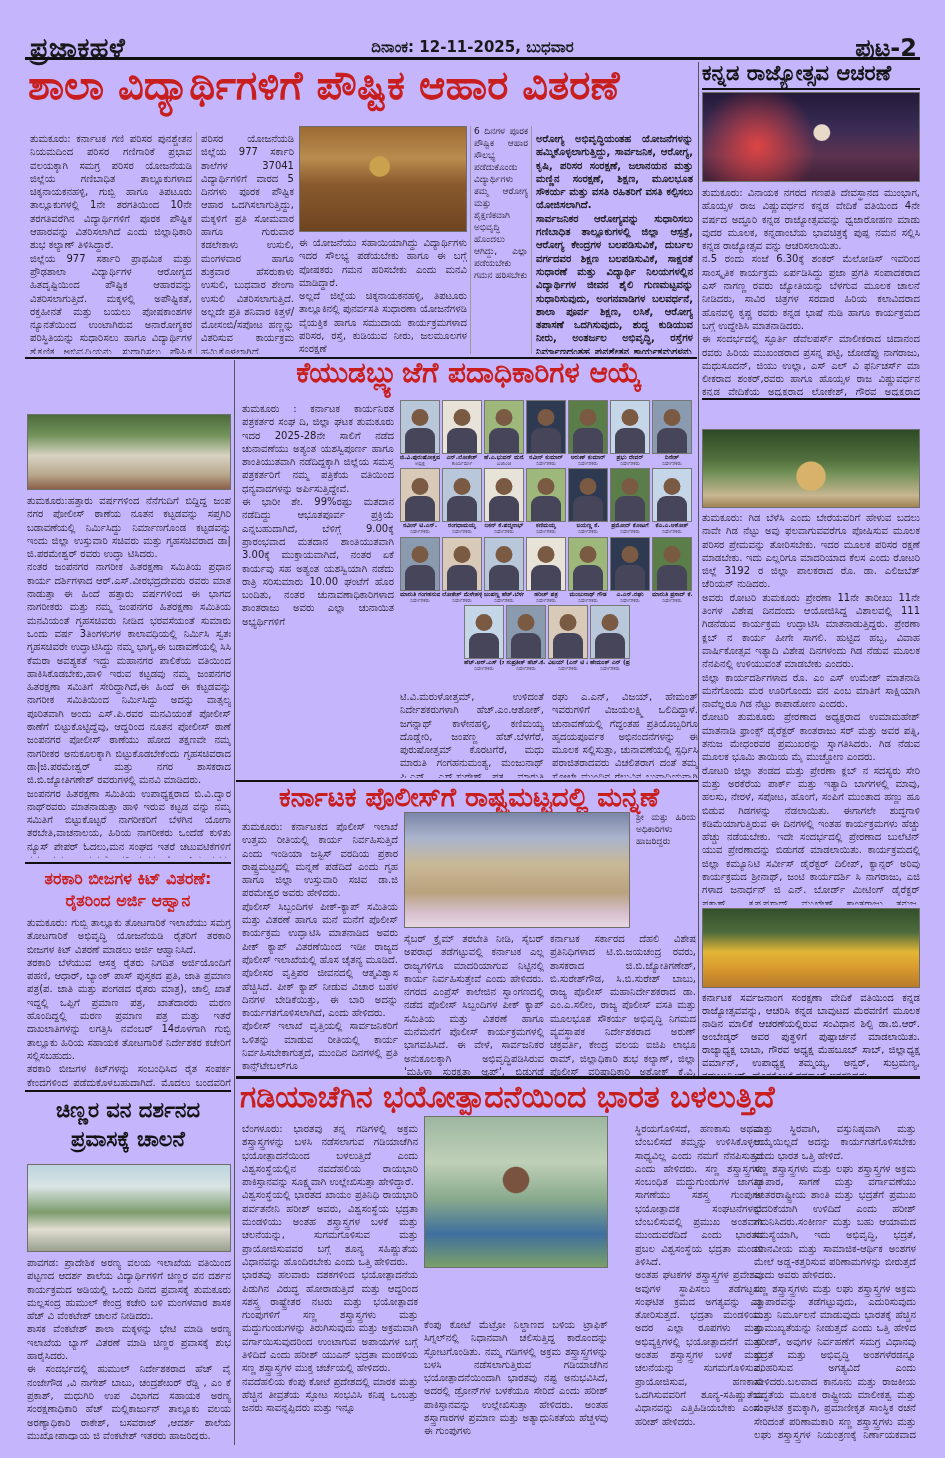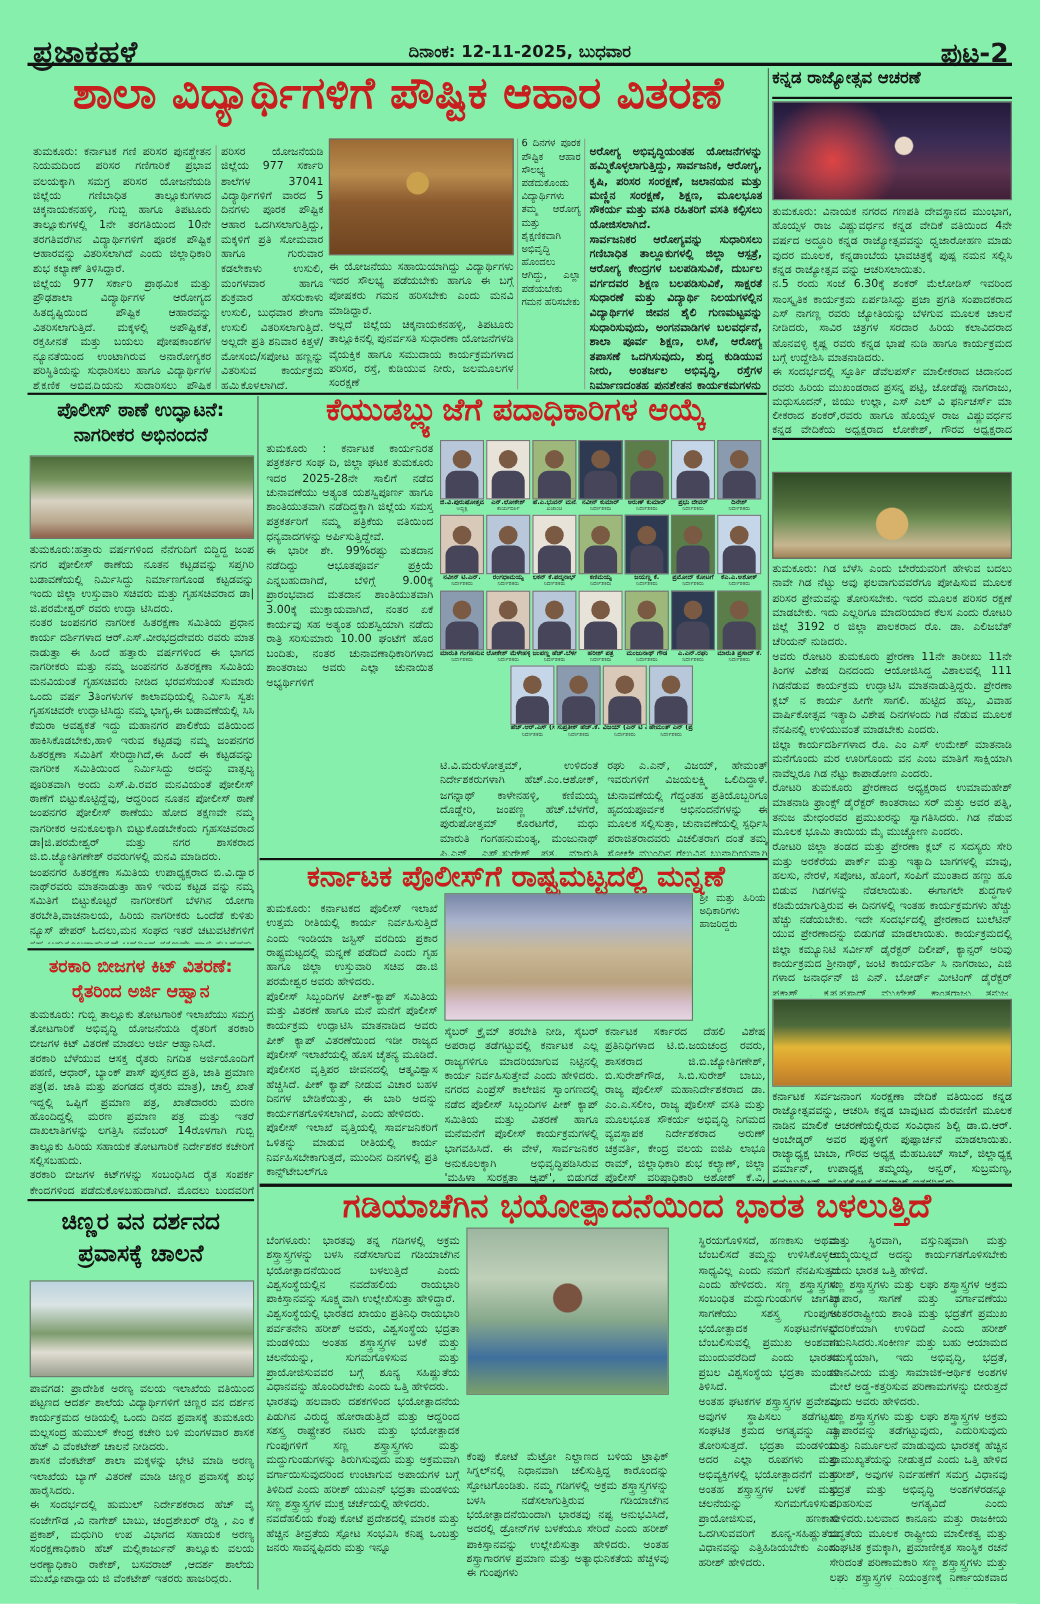--- a/index.html
+++ b/index.html
@@ -1,21 +1,21 @@
 <!DOCTYPE html>
 <html><head>
 <meta charset="utf-8">
 <style>
   html,body{margin:0;padding:0;background:#e8e8e4;}
-  #page{position:relative;width:945px;height:1458px;background:#86efac;margin:0 auto;
+  #page{position:relative;width:945px;height:1458px;background:#c4b5fd;margin:0 auto;
         font-family:"DejaVu Sans","Liberation Sans",sans-serif;color:#191919;overflow:hidden;}
   .abs{position:absolute;}
   .body-text{font-size:10px;line-height:1.33;text-align:justify;white-space:pre-line;overflow:hidden;color:#1c1c1c;}
   .body-text.small{font-size:9px;}
-  .hl-red{color:#c81e1e;font-weight:bold;line-height:1.05;text-align:center;}
+  .hl-red{color:#c81e1e;font-weight:bold;line-height:1.05;}
   .hl-black{color:#141414;font-weight:bold;line-height:1.1;}
   .center{text-align:center;}
   .rule-h{background:#111;}
   .rule-v{background:#9a9a96;width:1px;}
   .ph{border:1px solid #6f6f6b;box-sizing:border-box;}
   .ph-office{background:
       radial-gradient(circle at 48% 38%, #caa24e 0 9%, transparent 10%),
       linear-gradient(180deg,#9c6b35 0%,#b98c4e 30%,#8a5a2e 55%,#6e4420 100%);
       background-color:#8a5a2e;}
   .ph-night{background:
@@ -75,42 +75,38 @@
   <div class="abs body-text" style="left:299px;top:236px;width:168px;height:118px;">ಈ ಯೋಜನೆಯು ಸಹಾಯಿಯಾಗಿದ್ದು ವಿದ್ಯಾರ್ಥಿಗಳು ಇದರ ಸೌಲಭ್ಯ ಪಡೆಯಬೇಕು ಹಾಗೂ ಈ ಬಗ್ಗೆ ಪೋಷಕರು ಗಮನ ಹರಿಸಬೇಕು ಎಂದು ಮನವಿ ಮಾಡಿದ್ದಾರೆ.
 ಅಲ್ಲದೆ ಜಿಲ್ಲೆಯ ಚಿಕ್ಕನಾಯಕನಹಳ್ಳಿ, ತಿಪಟೂರು ತಾಲ್ಲೂಕಿನಲ್ಲಿ ಪುನರ್ವಸತಿ ಸುಧಾರಣಾ ಯೋಜನೆಗಳಡಿ ವೈಯಕ್ತಿಕ ಹಾಗೂ ಸಮುದಾಯ ಕಾರ್ಯಕ್ರಮಗಳಾದ ಪರಿಸರ, ರಸ್ತೆ, ಕುಡಿಯುವ ನೀರು, ಜಲಮೂಲಗಳ ಸಂರಕ್ಷಣೆ</div>
   <div class="abs rule-v" style="left:470px;top:126px;height:228px;"></div>
   <div class="abs body-text small" style="left:474px;top:126px;width:54px;height:228px;">6 ದಿನಗಳ ಪೂರಕ ಪೌಷ್ಟಿಕ ಆಹಾರ ಸೌಲಭ್ಯ ಪಡೆದುಕೊಂಡು ವಿದ್ಯಾರ್ಥಿಗಳು ತಮ್ಮ ಆರೋಗ್ಯ ಮತ್ತು ಶೈಕ್ಷಣಿಕವಾಗಿ ಅಭಿವೃದ್ಧಿ ಹೊಂದಲು ಆಗಿದ್ದು, ಎಲ್ಲಾ ಪಡೆಯಬೇಕು ಗಮನ ಹರಿಸಬೇಕು</div>
   <div class="abs rule-v" style="left:531px;top:126px;height:228px;"></div>
   <div class="abs body-text" style="left:536px;top:132px;width:157px;height:222px;font-weight:bold;">ಅರೋಗ್ಯ ಅಭಿವೃದ್ಧಿಯಂತಹ ಯೋಜನೆಗಳನ್ನು ಹಮ್ಮಿಕೊಳ್ಳಲಾಗುತ್ತಿದ್ದು, ಸಾರ್ವಜನಿಕ, ಆರೋಗ್ಯ, ಕೃಷಿ, ಪರಿಸರ ಸಂರಕ್ಷಣೆ, ಜಲಾನಯನ ಮತ್ತು ಮಣ್ಣಿನ ಸಂರಕ್ಷಣೆ, ಶಿಕ್ಷಣ, ಮೂಲಭೂತ ಸೌಕರ್ಯ ಮತ್ತು ವಸತಿ ರಹಿತರಿಗೆ ವಸತಿ ಕಲ್ಪಿಸಲು ಯೋಜಿಸಲಾಗಿದೆ.
 ಸಾರ್ವಜನಿಕರ ಆರೋಗ್ಯವನ್ನು ಸುಧಾರಿಸಲು ಗಣಿಬಾಧಿತ ತಾಲ್ಲೂಕುಗಳಲ್ಲಿ ಜಿಲ್ಲಾ ಆಸ್ಪತ್ರೆ, ಆರೋಗ್ಯ ಕೇಂದ್ರಗಳ ಬಲಪಡಿಸುವಿಕೆ, ದುರ್ಬಲ ವರ್ಗದವರ ಶಿಕ್ಷಣ ಬಲಪಡಿಸುವಿಕೆ, ಸಾಕ್ಷರತೆ ಸುಧಾರಣೆ ಮತ್ತು ವಿದ್ಯಾರ್ಥಿ ನಿಲಯಗಳಲ್ಲಿನ ವಿದ್ಯಾರ್ಥಿಗಳ ಜೀವನ ಶೈಲಿ ಗುಣಮಟ್ಟವನ್ನು ಸುಧಾರಿಸುವುದು, ಅಂಗನವಾಡಿಗಳ ಬಲವರ್ಧನೆ, ಶಾಲಾ ಪೂರ್ವ ಶಿಕ್ಷಣ, ಲಸಿಕೆ, ಆರೋಗ್ಯ ತಪಾಸಣೆ ಒದಗಿಸುವುದು, ಶುದ್ಧ ಕುಡಿಯುವ ನೀರು, ಅಂತರ್ಜಲ ಅಭಿವೃದ್ಧಿ, ರಸ್ತೆಗಳ ನಿರ್ಮಾಣದಂತಹ ಪುನಶ್ಚೇತನ ಕಾರ್ಯಕ್ರಮಗಳನ್ನು ಅನುಷ್ಠಾನಗೊಳಿಸಲಾಗುತ್ತಿದೆ ಎಂದು ತಿಳಿಸಿದ್ದಾರೆ.</div>
   <div class="abs rule-h" style="left:25px;top:357px;width:672px;height:2px;"></div>
 
   <div class="abs rule-v" style="left:698px;top:62px;height:1014px;background:#555;"></div>
-  <div class="abs hl-black" style="left:702px;top:62px;width:218px;font-size:15px;">ಕನ್ನಡ ರಾಜ್ಯೋತ್ಸವ ಆಚರಣೆ</div>
+  <div class="abs hl-black" style="left:702px;top:62px;width:218px;font-size:21px;">ಕನ್ನಡ ರಾಜ್ಯೋತ್ಸವ ಆಚರಣೆ</div>
   <div class="abs rule-h" style="left:702px;top:88px;width:218px;height:2px;"></div>
   <div class="abs ph ph-night" style="left:702px;top:92px;width:218px;height:90px;"></div>
   <div class="abs body-text" style="left:702px;top:186px;width:218px;height:210px;">ತುಮಕೂರು: ವಿನಾಯಕ ನಗರದ ಗಣಪತಿ ದೇವಸ್ಥಾನದ ಮುಂಭಾಗ, ಹೊಯ್ಸಳ ರಾಜ ವಿಷ್ಣುವರ್ಧನ ಕನ್ನಡ ವೇದಿಕೆ ವತಿಯಿಂದ 4ನೇ ವರ್ಷದ ಅದ್ಧೂರಿ ಕನ್ನಡ ರಾಜ್ಯೋತ್ಸವವನ್ನು ಧ್ವಜಾರೋಹಣ ಮಾಡು ವುದರ ಮೂಲಕ, ಕನ್ನಡಾಂಬೆಯ ಭಾವಚಿತ್ರಕ್ಕೆ ಪುಷ್ಪ ನಮನ ಸಲ್ಲಿಸಿ ಕನ್ನಡ ರಾಜ್ಯೋತ್ಸವ ವನ್ನು ಆಚರಿಸಲಾಯಿತು.
 ನ.5 ರಂದು ಸಂಜೆ 6.30ಕ್ಕೆ ಶಂಕರ್ ಮೆಲೋಡಿಸ್ ಇವರಿಂದ ಸಾಂಸ್ಕೃತಿಕ ಕಾರ್ಯಕ್ರಮ ಏರ್ಪಡಿಸಿದ್ದು ಪ್ರಜಾ ಪ್ರಗತಿ ಸಂಪಾದಕರಾದ ಎಸ್ ನಾಗಣ್ಣ ರವರು ಜ್ಯೋತಿಯನ್ನು ಬೆಳಗುವ ಮೂಲಕ ಚಾಲನೆ ನೀಡಿದರು, ಸಾವಿರ ಚಿತ್ರಗಳ ಸರದಾರ ಹಿರಿಯ ಕಲಾವಿದರಾದ ಹೊನವಳ್ಳಿ ಕೃಷ್ಣ ರವರು ಕನ್ನಡ ಭಾಷೆ ನುಡಿ ಹಾಗೂ ಕಾರ್ಯಕ್ರಮದ ಬಗ್ಗೆ ಉದ್ದೇಶಿಸಿ ಮಾತನಾಡಿದರು.
 ಈ ಸಂದರ್ಭದಲ್ಲಿ ಸ್ಫೂರ್ತಿ ಡೆವೆಲಪರ್ಸ್ ಮಾಲೀಕರಾದ ಚಿದಾನಂದ ರವರು ಹಿರಿಯ ಮುಖಂಡರಾದ ಪ್ರಸನ್ನ ಪಟ್ಟಿ, ಜೋಡೆಪ್ಪು ನಾಗರಾಜು, ಮಧುಸೂದನ್, ಜಿಯು ಉಲ್ಲಾ, ಎಸ್ ಎಲ್ ವಿ ಫರ್ನಿಚರ್ಸ್ ಮಾ ಲೀಕರಾದ ಶಂಕರ್,ರವರು ಹಾಗೂ ಹೊಯ್ಸಳ ರಾಜ ವಿಷ್ಣುವರ್ಧನ ಕನ್ನಡ ವೇದಿಕೆಯ ಅಧ್ಯಕ್ಷರಾದ ಲೋಕೇಶ್, ಗೌರವ ಅಧ್ಯಕ್ಷರಾದ ವೈಟೇಜ್ ರಾಜ್,ಕಿರಣ್ ರಾವ್, ಪದಾಧಿಕಾರಿಗಳಾದ ಕುಮಾರ್, ಶಿವರಾಜು, ಪ್ರ ಶಾಂತ್, ಕೀರ್ತಿ, ಮನು, ಇನ್ನು ಮುಂತಾದವರು ಉಪಸ್ಥಿತರಿದ್ದರು.</div>
 
   <div class="abs rule-h" style="left:702px;top:398px;width:218px;height:2px;"></div>
   <div class="abs ph ph-planting" style="left:702px;top:429px;width:218px;height:79px;"></div>
   <div class="abs body-text" style="left:702px;top:511px;width:218px;height:394px;">ತುಮಕೂರು: ಗಿಡ ಬೆಳೆಸಿ ಎಂದು ಬೇರೆಯವರಿಗೆ ಹೇಳುವ ಬದಲು ನಾವೇ ಗಿಡ ನೆಟ್ಟು ಅವು ಫಲವಾಗುವವರೆಗೂ ಪೋಷಿಸುವ ಮೂಲಕ ಪರಿಸರ ಪ್ರೇಮವನ್ನು ತೋರಿಸಬೇಕು. ಇದರ ಮೂಲಕ ಪರಿಸರ ರಕ್ಷಣೆ ಮಾಡಬೇಕು. ಇದು ಎಲ್ಲರಿಗೂ ಮಾದರಿಯಾದ ಕೆಲಸ ಎಂದು ರೋಟರಿ ಜಿಲ್ಲೆ 3192 ರ ಜಿಲ್ಲಾ ಪಾಲಕರಾದ ರೊ. ಡಾ. ಎಲಿಜಬೆತ್ ಚೆರಿಯನ್ ನುಡಿದರು.
 ಅವರು ರೋಟರಿ ತುಮಕೂರು ಪ್ರೇರಣಾ 11ನೇ ತಾರೀಖು 11ನೇ ತಿಂಗಳ ವಿಶೇಷ ದಿನದಂದು ಆಯೋಜಿಸಿದ್ದ ವಿಶಾಲವಲ್ಲಿ 111 ಗಿಡನೆಡುವ ಕಾರ್ಯಕ್ರಮ ಉದ್ಘಾಟಿಸಿ ಮಾತನಾಡುತ್ತಿದ್ದರು. ಪ್ರೇರಣಾ ಕ್ಲಬ್ ನ ಕಾರ್ಯ ಹೀಗೇ ಸಾಗಲಿ. ಹುಟ್ಟಿದ ಹಬ್ಬ, ವಿವಾಹ ವಾರ್ಷಿಕೋತ್ಸವ ಇತ್ಯಾದಿ ವಿಶೇಷ ದಿನಗಳಂದು ಗಿಡ ನೆಡುವ ಮೂಲಕ ನೆನಪಿನಲ್ಲಿ ಉಳಿಯುವಂತೆ ಮಾಡಬೇಕು ಎಂದರು.
 ಜಿಲ್ಲಾ ಕಾರ್ಯದರ್ಶಿಗಳಾದ ರೊ. ಎಂ ಎಸ್ ಉಮೇಶ್ ಮಾತನಾಡಿ ಮನೆಗೊಂದು ಮರ ಊರಿಗೊಂದು ವನ ಎಂಬ ಮಾತಿಗೆ ಸಾಕ್ಷಿಯಾಗಿ ನಾವೆಲ್ಲರೂ ಗಿಡ ನೆಟ್ಟು ಕಾಪಾಡೋಣ ಎಂದರು.
 ರೋಟರಿ ತುಮಕೂರು ಪ್ರೇರಣಾದ ಅಧ್ಯಕ್ಷರಾದ ಉಮಾಮಹೇಶ್ ಮಾತನಾಡಿ ಫ್ರಾಂಕ್ಸ್ ಡೈರೆಕ್ಟರ್ ಕಾಂತರಾಜು ಸರ್ ಮತ್ತು ಅವರ ಪತ್ನಿ, ತನುಜ ಮೇಧಂರವರ ಪ್ರಮುಖರನ್ನು ಸ್ವಾಗತಿಸಿದರು. ಗಿಡ ನೆಡುವ ಮೂಲಕ ಭೂಮಿ ತಾಯಿಯ ಮೈ ಮುಚ್ಚೋಣ ಎಂದರು.
 ರೋಟರಿ ಜಿಲ್ಲಾ ತಂಡದ ಮತ್ತು ಪ್ರೇರಣಾ ಕ್ಲಬ್ ನ ಸದಸ್ಯರು ಸೇರಿ ಮತ್ತು ಅರಕೆರೆಯ ಪಾರ್ಕ್ ಮತ್ತು ಇತ್ಯಾದಿ ಬಾಗಗಳಲ್ಲಿ ಮಾವು, ಹಲಸು, ನೇರಳೆ, ಸಪೋಟ, ಹೊಂಗೆ, ಸಂಪಿಗೆ ಮುಂತಾದ ಹಣ್ಣು ಹೂ ಬಿಡುವ ಗಿಡಗಳನ್ನು ನೆಡಲಾಯಿತು. ಈಗಾಗಲೇ ಶುದ್ಧಗಾಳಿ ಕಡಿಮೆಯಾಗುತ್ತಿರುವ ಈ ದಿನಗಳಲ್ಲಿ ಇಂತಹ ಕಾರ್ಯಕ್ರಮಗಳು ಹೆಚ್ಚು ಹೆಚ್ಚು ನಡೆಯಬೇಕು. ಇದೇ ಸಂದರ್ಭದಲ್ಲಿ ಪ್ರೇರಣಾದ ಬುಲೆಟಿನ್ ಯುವ ಪ್ರೇರಣಾದನ್ನು ಬಿಡುಗಡೆ ಮಾಡಲಾಯಿತು. ಕಾರ್ಯಕ್ರಮದಲ್ಲಿ ಜಿಲ್ಲಾ ಕಮ್ಯೂನಿಟಿ ಸರ್ವೀಸ್ ಡೈರೆಕ್ಟರ್ ದಿಲೀಪ್, ಕ್ಯಾನ್ಸರ್ ಅರಿವು ಕಾರ್ಯಕ್ರಮದ ಶ್ರೀನಾಥ್, ಜಂಟಿ ಕಾರ್ಯದರ್ಶಿ ಸಿ ನಾಗರಾಜು, ಎಜಿ ಗಳಾದ ಜನಾರ್ಧನ್ ಜಿ ಎನ್. ಬೋರ್ಡ್ ಮೀಟಿಂಗ್ ಡೈರೆಕ್ಟರ್ ಪ್ರಕಾಶ್ , ಕೃಷ್ಣಪ್ರಸಾದ್, ಮುಖೇಶ್, ಕಾಂತರಾಜು, ತನುಜ, ಶ್ರೀನಿವಾಸ್ ಟಿ ಆರ್ ಸೆಂ�థిల్ ಕುಮಾರ್, ಯಶೋಧಮ್ಮ, ರఘು, ಮಧುಸೂದನ್, ಚಂದ್ರಕಲಾ, ಕಾರ್ಯದರ್ಶಿ ವಿಜಯಕುಮಾರಿ ಹಾಜರಾಗಿದ್ದರು.</div>
   <div class="abs ph ph-yellowcrowd" style="left:702px;top:908px;width:218px;height:80px;"></div>
   <div class="abs caption" style="left:702px;top:991px;width:218px;height:84px;">ಕರ್ನಾಟಕ ಸರ್ವಜನಾಂಗ ಸಂರಕ್ಷಣಾ ವೇದಿಕೆ ವತಿಯಿಂದ ಕನ್ನಡ ರಾಜ್ಯೋತ್ಸವವನ್ನು, ಆಚರಿಸಿ ಕನ್ನಡ ಬಾವುಟದ ಮೆರವಣಿಗೆ ಮೂಲಕ ನಾಡಿನ ಮಾಲಿಕೆ ಆಚರಣೆಯಲ್ಲಿರುವ ಸಂವಿಧಾನ ಶಿಲ್ಪಿ ಡಾ.ಬಿ.ಆರ್. ಅಂಬೇಡ್ಕರ್ ಅವರ ಪುತ್ಥಳಿಗೆ ಪುಷ್ಪಾರ್ಚನೆ ಮಾಡಲಾಯಿತು. ರಾಜ್ಯಾಧ್ಯಕ್ಷ ಬಾಬಾ, ಗೌರವ ಅಧ್ಯಕ್ಷ ಮೆಹಬೂಬ್ ಸಾಬ್, ಜಿಲ್ಲಾಧ್ಯಕ್ಷ ವರ್ಮಾನ್, ಉಪಾಧ್ಯಕ್ಷ ತಮ್ಮಯ್ಯ, ಅನ್ವರ್, ಸುಬ್ರಮಣ್ಯ, ಶಮಬುದ್ದೀನ್, ಹೊಸಕೋಟೆ ನವರಾಜ್ ಇತರರಿದ್ದರು.</div>
 
   <div class="abs rule-v" style="left:234px;top:360px;height:1085px;background:#555;"></div>
-  <div class="abs hl-black center" style="left:25px;top:362px;width:206px;font-size:17px;line-height:1.35;">
-    <span>ಪೊಲೀಸ್ ಠಾಣೆ ಉದ್ಘಾಟನೆ:</span><br>
-    <span>ನಾಗರೀಕರ ಅಭಿನಂದನೆ</span>
-  </div>
   <div class="abs ph ph-policegrp" style="left:27px;top:414px;width:204px;height:76px;"></div>
   <div class="abs body-text" style="left:27px;top:494px;width:204px;height:364px;">ತುಮಕೂರು:ಹತ್ತಾರು ವರ್ಷಗಳಿಂದ ನೆನೆಗುದಿಗೆ ಬಿದ್ದಿದ್ದ ಜಂಪ ನಗರ ಪೋಲೀಸ್ ಠಾಣೆಯ ನೂತನ ಕಟ್ಟಡವನ್ನು ಸಪ್ತಗಿರಿ ಬಡಾವಣೆಯಲ್ಲಿ ನಿರ್ಮಿಸಿದ್ದು ನಿರ್ಮಾಣಗೊಂಡ ಕಟ್ಟಡವನ್ನು ಇಂದು ಜಿಲ್ಲಾ ಉಸ್ತುವಾರಿ ಸಚಿವರು ಮತ್ತು ಗೃಹಸಚಿವರಾದ ಡಾ|ಜಿ.ಪರಮೇಶ್ವರ್ ರವರು ಉದ್ಘಾ ಟಿಸಿದರು.
 ನಂತರ ಜಂಪನಗರ ನಾಗರೀಕ ಹಿತರಕ್ಷಣಾ ಸಮಿತಿಯ ಪ್ರಧಾನ ಕಾರ್ಯ ದರ್ಶಿಗಳಾದ ಆರ್.ಎಸ್.ವೀರಭದ್ರದೇವರು ರವರು ಮಾತ ನಾಡುತ್ತಾ ಈ ಹಿಂದೆ ಹತ್ತಾರು ವರ್ಷಗಳಿಂದ ಈ ಭಾಗದ ನಾಗರೀಕರು ಮತ್ತು ನಮ್ಮ ಜಂಪನಗರ ಹಿತರಕ್ಷಣಾ ಸಮಿತಿಯ ಮನವಿಯಂತೆ ಗೃಹಸಚಿವರು ನೀಡಿದ ಭರವಸೆಯಂತೆ ಸುಮಾರು ಒಂದು ವರ್ಷ 3ತಿಂಗಳುಗಳ ಕಾಲಾವಧಿಯಲ್ಲಿ ನಿರ್ಮಿಸಿ ಸ್ವತಃ ಗೃಹಸಚಿವರೇ ಉದ್ಘಾಟಿಸಿದ್ದು ನಮ್ಮ ಭಾಗ್ಯ,ಈ ಬಡಾವಣೆಯಲ್ಲಿ ಸಿಸಿ ಕೆಮರಾ ಅವಶ್ಯಕತೆ ಇದ್ದು ಮಹಾನಗರ ಪಾಲಿಕೆಯ ವತಿಯಿಂದ ಹಾಕಿಸಿಕೊಡಬೇಕು,ಹಾಳಿ ಇರುವ ಕಟ್ಟಡವು ನಮ್ಮ ಜಂಪನಗರ ಹಿತರಕ್ಷಣಾ ಸಮಿತಿಗೆ ಸೇರಿದ್ದಾಗಿದೆ,ಈ ಹಿಂದೆ ಈ ಕಟ್ಟಡವನ್ನು ನಾಗರೀಕ ಸಮಿತಿಯಿಂದ ನಿರ್ಮಿಸಿದ್ದು ಅದನ್ನು ವಾತ್ಸಲ್ಯ ಪೂರಿತವಾಗಿ ಅಂದು ಎಸ್.ಪಿ.ರವರ ಮನವಿಯಂತೆ ಪೋಲೀಸ್ ಠಾಣೆಗೆ ಬಿಟ್ಟುಕೊಟ್ಟಿದ್ದೆವು, ಆದ್ದರಿಂದ ನೂತನ ಪೋಲೀಸ್ ಠಾಣೆ ಜಂಪನಗರ ಪೋಲೀಸ್ ಠಾಣೆಯು ಹೋದ ತಕ್ಷಣವೇ ನಮ್ಮ ನಾಗರೀಕರ ಅನುಕೂಲಕ್ಕಾಗಿ ಬಿಟ್ಟುಕೊಡಬೇಕೆಂದು ಗೃಹಸಚಿವರಾದ ಡಾ|ಜಿ.ಪರಮೇಶ್ವರ್ ಮತ್ತು ನಗರ ಶಾಸಕರಾದ ಜಿ.ಬಿ.ಜ್ಯೋತಿಗಣೇಶ್ ರವರುಗಳಲ್ಲಿ ಮನವಿ ಮಾಡಿದರು.
 ಜಂಪನಗರ ಹಿತರಕ್ಷಣಾ ಸಮಿತಿಯ ಉಪಾಧ್ಯಕ್ಷರಾದ ಬಿ.ವಿ.ದ್ವಾರ ನಾಥ್‌ರವರು ಮಾತನಾಡುತ್ತಾ ಹಾಳಿ ಇರುವ ಕಟ್ಟಡ ವನ್ನು ನಮ್ಮ ಸಮಿತಿಗೆ ಬಿಟ್ಟುಕೊಟ್ಟರೆ ನಾಗರೀಕರಿಗೆ ಬೆಳಗಿನ ಯೋಗಾ ತರಬೇತಿ,ವಾಚನಾಲಯ, ಹಿರಿಯ ನಾಗರೀಕರು ಒಂದೆಡೆ ಕುಳಿತು ನ್ಯೂಸ್ ಪೇಪರ್ ಓದಲು,ಮನ ಸಂಘದ ಇತರೆ ಚಟುವಟಿಕೆಗಳಿಗೆ ಸಹ ಅನುಕೂಲವಾಗುತ್ತದೆ ಆದ್ದರಿಂದ ತಕ್ಷಣವೇ ಹಾಳಿ ಕಟ್ಟಡವನ್ನು ನಮಗೆ ಬಿಟ್ಟುಕೊಡಬೇಕೆಂದು ಮನವಿ ಮಾಡಿದರು.
 ಈ ಸಂದರ್ಭದಲ್ಲಿ ಡಾ|ಎಸ್.ರಫೀಕ್ ಅಹಮದ್, ಮಹದೇವಯ್ಯ, ವೆಂಕಟೇಶ್, ರಮೇಶ್, ಗೋವಿಂದರಾಜು, ಎಸ್.ಪುಟ್ಟರಪ್ಪ,ಜಿ.ಕೆ.ನರ ವೇಂದ್ರ, ಸತ್ಯಮೂರ್ತಿ, ಕೆ.ಆರ್.ಮಂಜುಳ,ಎಸ್.ಶ್ಯಾಮಲ ಇದ್ದರು.</div>
   <div class="abs rule-h" style="left:25px;top:862px;width:206px;height:2px;"></div>
 
   <div class="abs hl-red center" style="left:25px;top:868px;width:206px;font-size:16px;line-height:1.35;">
     <span>ತರಕಾರಿ ಬೀಜಗಳ ಕಿಟ್ ವಿತರಣೆ:</span><br>
     <span>ರೈತರಿಂದ ಅರ್ಜಿ ಆಹ್ವಾನ</span>

